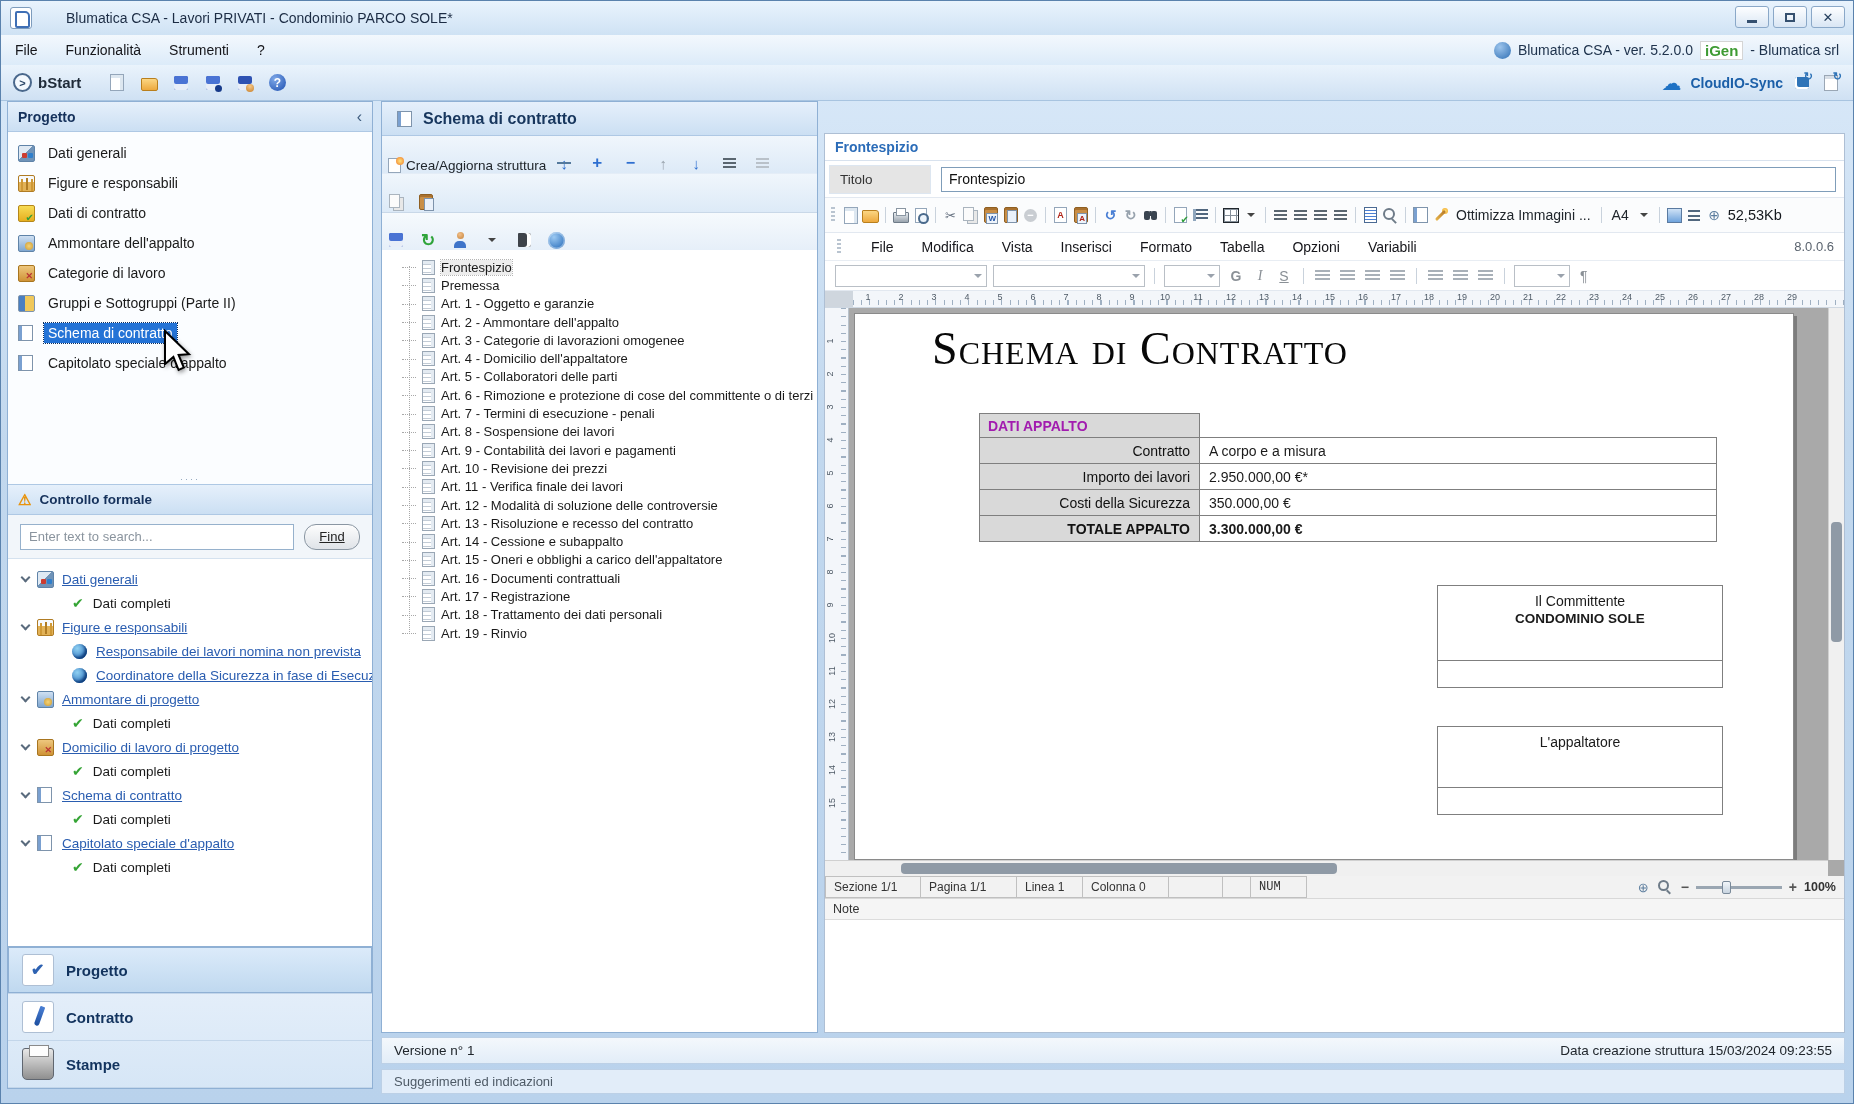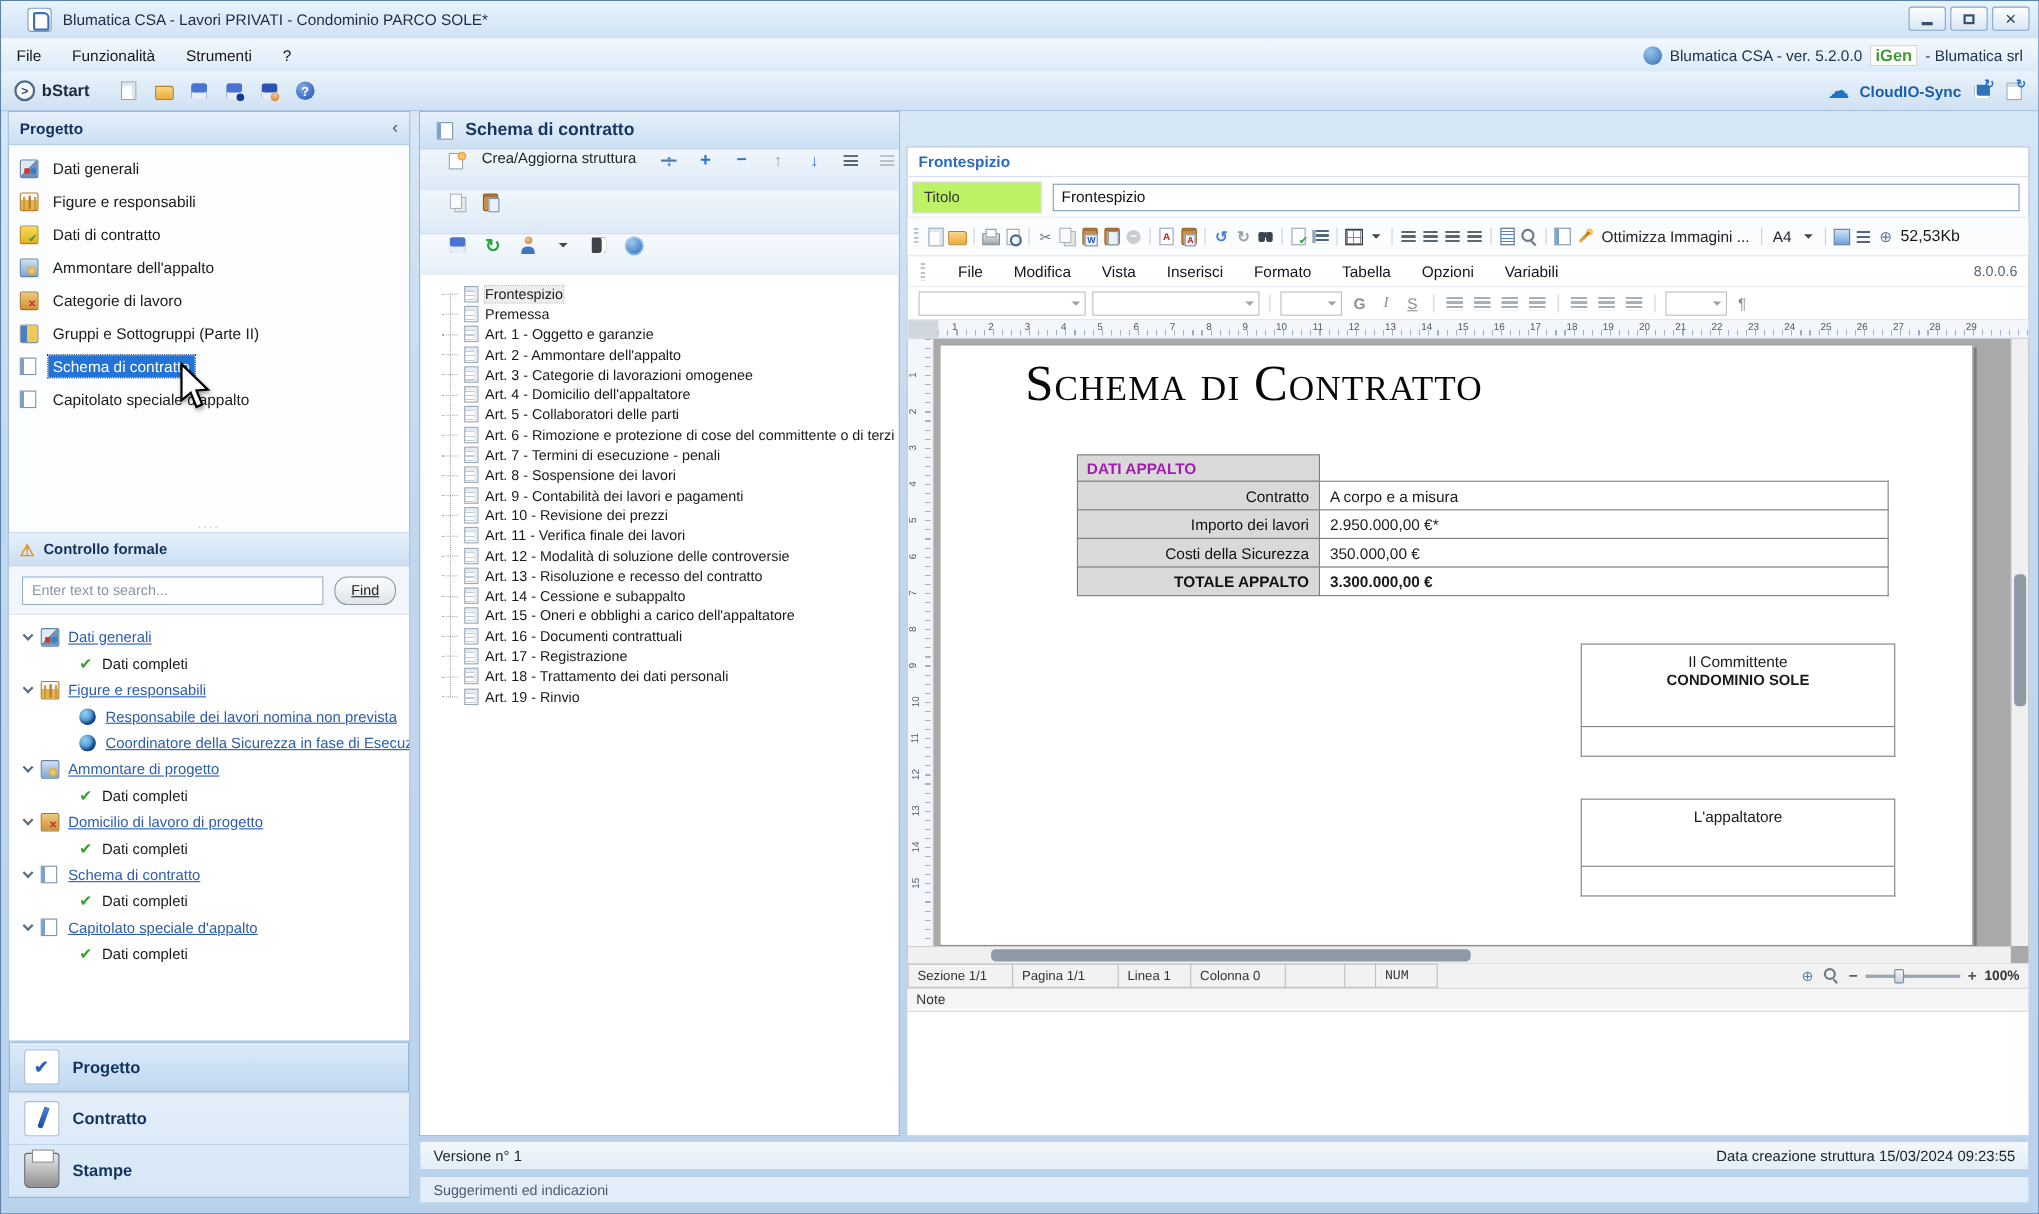--- a/index.html
+++ b/index.html
@@ -6,21 +6,21 @@
   html,body { width:1854px; height:1104px; }
   body {
     font-family:"Liberation Sans", sans-serif;
     font-size:13px; color:#1a1a1a;
     background:linear-gradient(#dcebfa,#c2d8ee 40%,#b9d2ec);
     position:relative; overflow:hidden;
     border:1px solid #5a82ad;
   }
   
   .titlebar { position:absolute; left:0; top:0; right:0; height:34px;
-    background:linear-gradient(#e9f3fd,#cfe2f4); display:flex; align-items:center; padding-left:24px; }
+    background:linear-gradient(#e9f3fd,#cfe2f4); display:flex; align-items:center; padding-left:9px;gap:24px; }
   .app-ic { width:22px; height:22px; background:#fff; border:1px solid #7d9cbd; border-radius:3px; position:relative; margin-right:10px; }
   .app-ic::after { content:""; position:absolute; left:4px; top:3px; width:11px; height:13px; border:2px solid #3f6fb5; border-radius:2px 5px 2px 2px; }
   .title-text { font-size:14px; color:#1c2c44; }
   .winbtns { position:absolute; right:8px; top:5px; display:flex; gap:4px; }
   .winbtn { width:34px; height:22px; border:1px solid #8aa8c8; border-radius:3px;
     background:linear-gradient(#fdfeff,#d9e6f4); display:flex; align-items:center; justify-content:center;
     font-size:13px; color:#27415f; }
   .winbtn .minbar { width:10px; height:3px; background:#35506f; margin-top:8px; }
   .winbtn .maxbox { width:10px; height:9px; border:2px solid #35506f; }
   .menubar { position:absolute; left:0; top:34px; right:0; height:30px;
@@ -190,21 +190,21 @@
     background:linear-gradient(#4a7fd4,#1d4fa0); transform:rotate(20deg); border-radius:1px 1px 3px 3px; }
   .b-stampe { background:linear-gradient(#e8e8e8,#8f8f8f); border:1px solid #5f6670; border-radius:3px 3px 5px 5px; }
   .b-stampe::after { content:""; position:absolute; left:6px; top:-4px; width:18px; height:10px; background:#fdfdfd; border:1px solid #8a8a8a; }
 
   
   .mid-col { position:absolute; left:380px; top:100px; width:437px; height:932px;
     background:#fff; border:1px solid #8fb0d4; display:flex; flex-direction:column; }
   .m-header { height:34px; flex:none; background:linear-gradient(#e6f0fb,#cbdff3); border-bottom:1px solid #aec8e4;
     display:flex; align-items:center; gap:9px; padding-left:12px; }
   .m-header .ttl { font-weight:bold; font-size:16px; color:#17365d; }
-  .m-tb { height:38px; flex:none; display:flex; align-items:flex-start; gap:14px; padding-left:24px;
+  .m-tb { height:38px; flex:none; display:flex; align-items:flex-end; gap:2px; padding-left:4px;
     background:linear-gradient(#f0f6fc,#ddeaf7); }
   .m-tb1 { border-bottom:1px solid #e4edf7; }
   .m-tb .lbl { font-size:13.5px; color:#20262c; margin-right:6px; }
   .m-tb3 { border-top:1px solid #c9d8e8; background:linear-gradient(#f6fafd,#e6eff9); }
   .m-wand { width:18px; height:18px; position:relative; }
   .m-wand::after { content:""; position:absolute; left:2px; top:3px; width:11px; height:13px; background:#fff; border:1px solid #94a6ba; }
   .m-wand::before { content:""; position:absolute; right:0; top:2px; width:8px; height:8px;
     background:radial-gradient(#ffe27a,#f07828); border-radius:50%; z-index:1; }
   .m-list { flex:1; position:relative; padding-top:8px; overflow:hidden; }
   .m-list::before { content:""; position:absolute; left:27px; top:16px; height:368px; border-left:1px dotted #a8a8a8; }
@@ -214,21 +214,21 @@
     border:1px solid #9aa7b5; box-shadow:inset -3px 3px 0 #e4ebf2; }
   .m-item .lbl { white-space:nowrap; }
   .m-item.sel .lbl { background:#ededed; outline:1px dotted #b5b5b5; }
 
   
   .right-col { position:absolute; left:823px; top:132px; right:8px; height:900px;
     background:#fff; border:1px solid #aebfd4; display:flex; flex-direction:column; }
   .e-heading { height:27px; flex:none; display:flex; align-items:center; padding-left:10px;
     color:#2b6cb8; font-weight:bold; font-size:14px; border-bottom:1px solid #d8e2ee; }
   .e-titolo { height:37px; flex:none; display:flex; align-items:center; gap:10px; padding:0 8px 0 0; border-bottom:1px solid #e2e8f0; }
-  .e-titolo .lblbox { width:118px; height:29px; background:#bef264; border:1px solid #dde6f0;
+  .e-titolo .lblbox { width:102px; height:29px; background:#e5e5e5; border:1px solid #dde6f0;
     display:flex; align-items:center; padding-left:10px; font-size:13.5px; color:#333; flex:none; margin-left:4px; }
   .e-titolo input { flex:1; height:25px; border:1px solid #7f9db9; padding:0 7px; font-size:14px; font-family:"Liberation Sans",sans-serif; color:#111; }
   .e-toolbar { height:35px; flex:none; display:flex; align-items:center; padding:0 8px 0 6px; gap:3px;
     background:#fbfcfd; border-bottom:1px solid #e2e8f0; }
   .e-toolbar .txt { font-size:14px; color:#20262c; margin:0 4px; white-space:nowrap; }
   .e-toolbar .size { font-weight:normal; font-size:14.5px; color:#14181d; margin-left:2px; }
   .e-menus { height:28px; flex:none; display:flex; align-items:center; gap:26px; padding-left:12px;
     border-bottom:1px solid #e8edf3; position:relative; }
   .e-menus .menu-item { font-size:14px; }
   .e-ver { position:absolute; right:10px; color:#5a636e; font-size:13px; }

